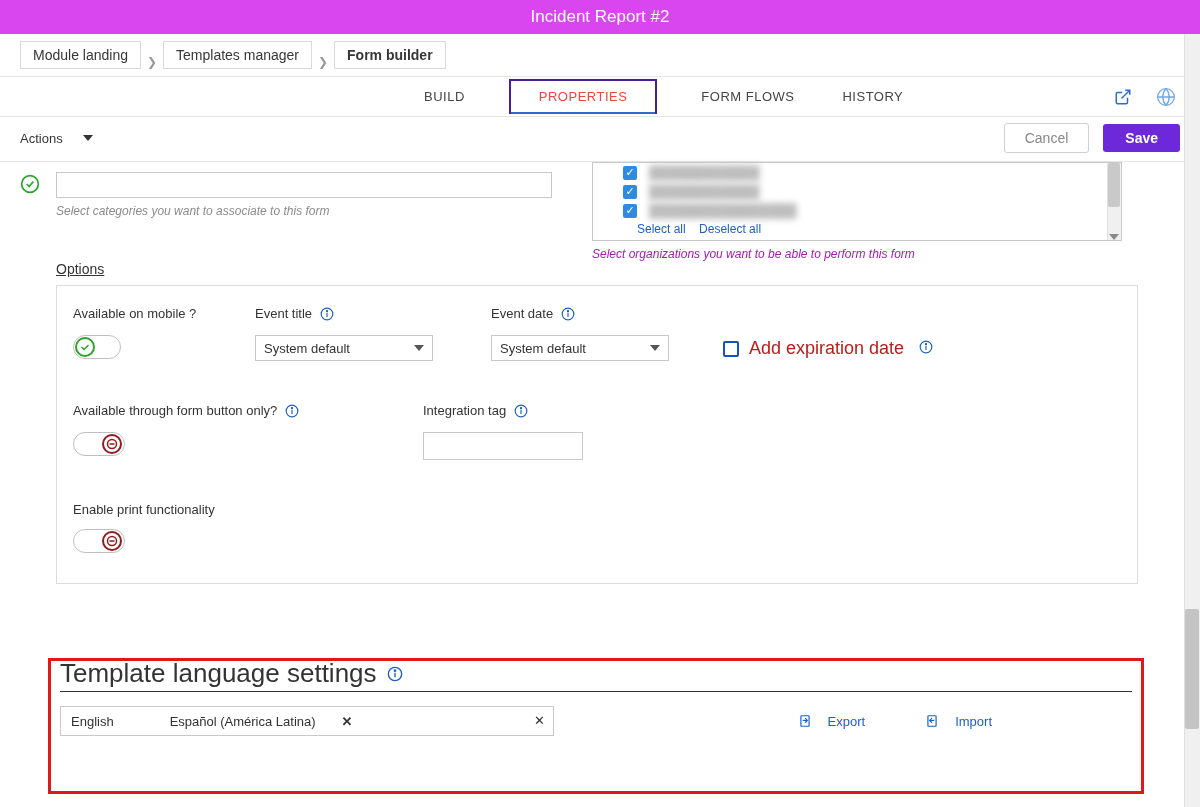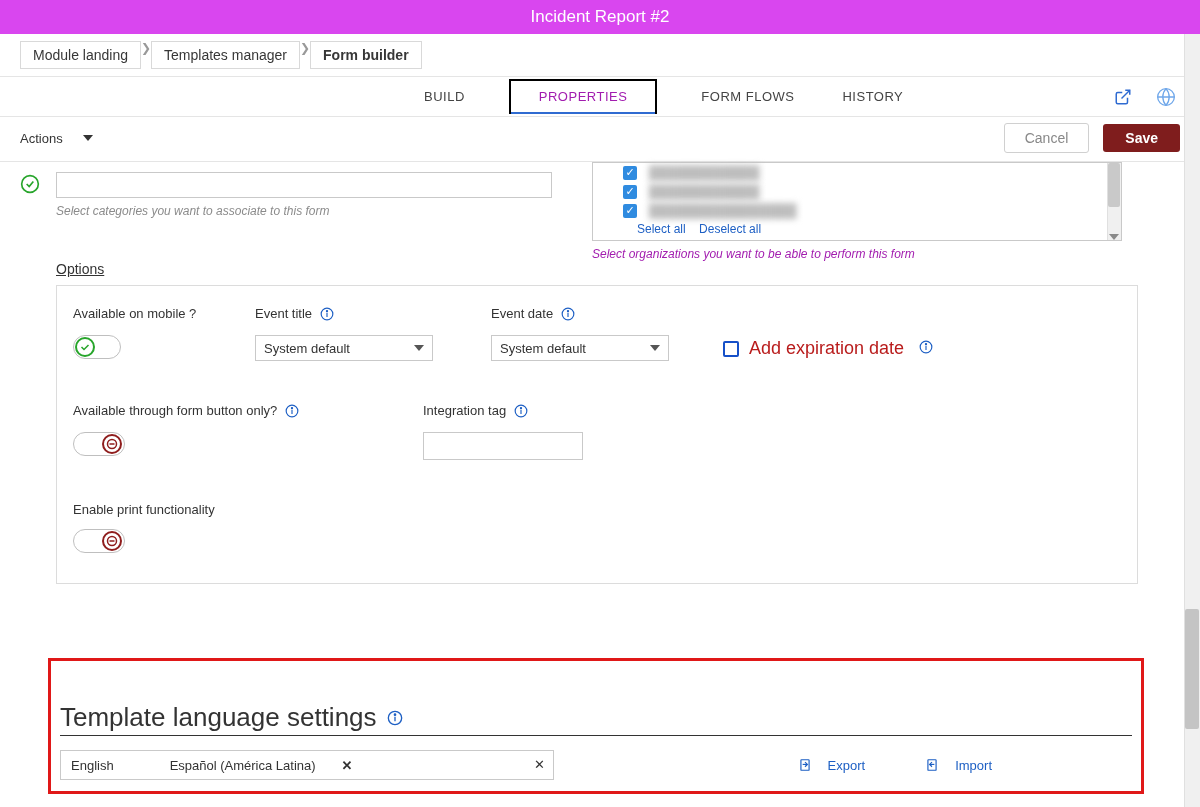--- a/index.html
+++ b/index.html
@@ -1,36 +1,36 @@
 <!DOCTYPE html>
 <html><head>
 <meta charset="utf-8">
 <style>
   *{box-sizing:border-box;margin:0;padding:0;font-family:"Segoe UI",Arial,sans-serif;}
   body{background:#fff;color:#333;font-size:13px;width:1200px;height:807px;overflow:hidden;position:relative;}
   .header-bar{background:#d946ef;color:#fff;height:34px;display:flex;align-items:center;justify-content:center;font-size:17px;}
-  .breadcrumbs{display:flex;align-items:flex-start;padding:7px 20px;border-bottom:1px solid #e5e5e5;}
+  .breadcrumbs{display:flex;align-items:flex-end;gap:6px;padding:7px 20px;border-bottom:1px solid #e5e5e5;}
   .crumb{border:1px solid #d9d9d9;padding:5px 12px;text-decoration:none;color:#373737;font-size:14px;background:#fff;}
   .crumb.active{font-weight:600;}
   .crumb-sep{color:#999;font-size:12px;}
   .tabs-row{position:relative;border-bottom:1px solid #e5e5e5;height:40px;display:flex;align-items:center;}
   .tabs{display:flex;gap:40px;margin-left:420px;}
   .tab{font-size:13px;letter-spacing:.5px;color:#444;cursor:pointer;padding:10px 4px;}
-  .tab.active-outline{border:2px solid #000000;padding:8px 28px;position:relative;color:#a21caf}
+  .tab.active-outline{border:2px solid #4c1d95;padding:8px 28px;position:relative;color:#ef4444}
   .tab.active-outline::after{content:"";position:absolute;left:0;right:0;bottom:-2px;height:2px;background:#2f6bd1;}
   .tab-icons{position:absolute;right:24px;top:0;height:40px;display:flex;align-items:center;gap:24px;}
   .ext-icon{color:#2f6bd1;}
   .globe-icon{color:#6fa7ea;}
   svg{display:block;}
   .action-bar{display:flex;align-items:center;justify-content:space-between;padding:6px 20px 8px 20px;border-bottom:1px solid #e5e5e5;}
   .actions-btn{display:flex;align-items:center;gap:20px;color:#333;font-size:13px;cursor:pointer;justify-content:center;}
   .down-tri{border-left:5px solid transparent;border-right:5px solid transparent;border-top:6px solid #333;}
   .right-buttons{display:flex;gap:14px;align-items:center;}
   .cancel-btn{border:1px solid #d0d0d0;background:#fff;color:#888;padding:6px 20px;border-radius:3px;cursor:pointer;font-size:14px;}
-  .save-btn{background:#7f1d1d;color:#fff;border:none;padding:6px 22px;border-radius:3px;cursor:pointer;font-size:14px;font-weight:600;text-align:center;}
+  .save-btn{background:#6d28d9;color:#fff;border:none;padding:6px 22px;border-radius:3px;cursor:pointer;font-size:14px;font-weight:600;text-align:center;}
   .main{position:relative;padding:0 20px;}
   
   .top-area{display:flex;gap:40px;}
   .cat-col{position:relative;padding-top:10px;}
   .check-circle{color:#27a52b;position:absolute;left:0;top:12px;}
   .cat-input{width:496px;height:26px;border:1px solid #c9c9c9;margin-left:36px;}
   .helper{font-style:italic;color:#8b8b8b;font-size:12px;margin-top:6px;margin-left:36px;}
   .org-col{width:530px;}
   .org-box{border:1px solid #c9c9c9;width:530px;position:relative;background:#fff;}
   .org-row{display:flex;align-items:center;gap:12px;padding:2px 0 2px 30px;color:#c7c7c7;font-size:13px;}
@@ -64,21 +64,21 @@
   .exp-check{border:2px solid #1650c8;width:16px;height:16px;display:inline-block;border-radius:2px;margin-right:6px;vertical-align:-3px}
   .mobile-block{width:156px;}
   .eventtitle-block{width:210px;}
   .eventdate-block{width:206px;}
   .exp-block{padding-top:32px;font-size:18px;color:#b91c1c;}
   .opt-row2{display:flex;gap:60px;margin-top:42px;}
   .formbtn-block{width:290px;}
   .text-in{width:160px;height:28px;border:1px solid #c9c9c9;background:#fff;}
   
   .lang-frame{border:3px solid #e01818;position:absolute;left:48px;top:658px;width:1096px;height:136px;}
-  .lang-area{position:absolute;left:60px;top:702px;width:1072px;}
+  .lang-area{position:absolute;left:60px;top:658px;width:1072px;}
   .lang-title{font-size:26px;color:#333;font-weight:400;display:flex;align-items:center;gap:10px;}
   .lang-line{border-bottom:1px solid #333;margin-top:2px;}
   .lang-row{display:flex;align-items:center;gap:30px;margin-top:14px;}
   .lang-input{width:494px;height:30px;border:1px solid #c9c9c9;display:flex;align-items:center;position:relative;padding-left:10px;background:#fff;}
   .lang-chip{color:#333;font-size:13px;margin-right:26px;}
   .x{color:#333;font-weight:600;cursor:pointer;}
   .x2{position:absolute;right:8px;top:6px;color:#333;cursor:pointer;}
   .link-btn{color:#1d5fc4;font-size:13px;cursor:pointer;display:flex;align-items:center;gap:16px}
   .link-group{display:flex;gap:60px;margin-left:auto;margin-right:140px;}
   

